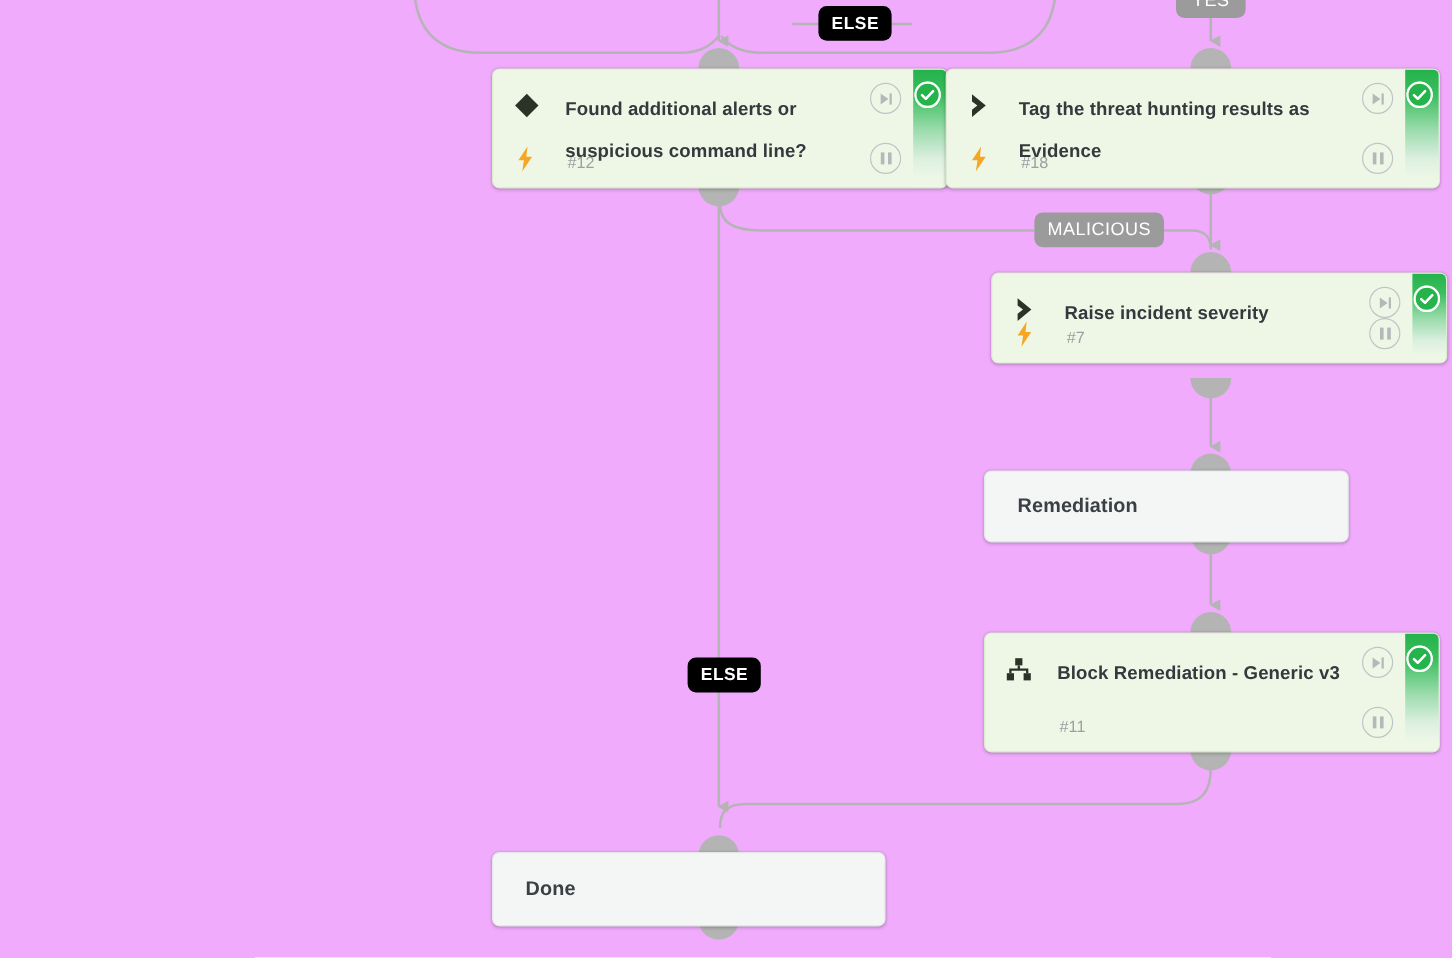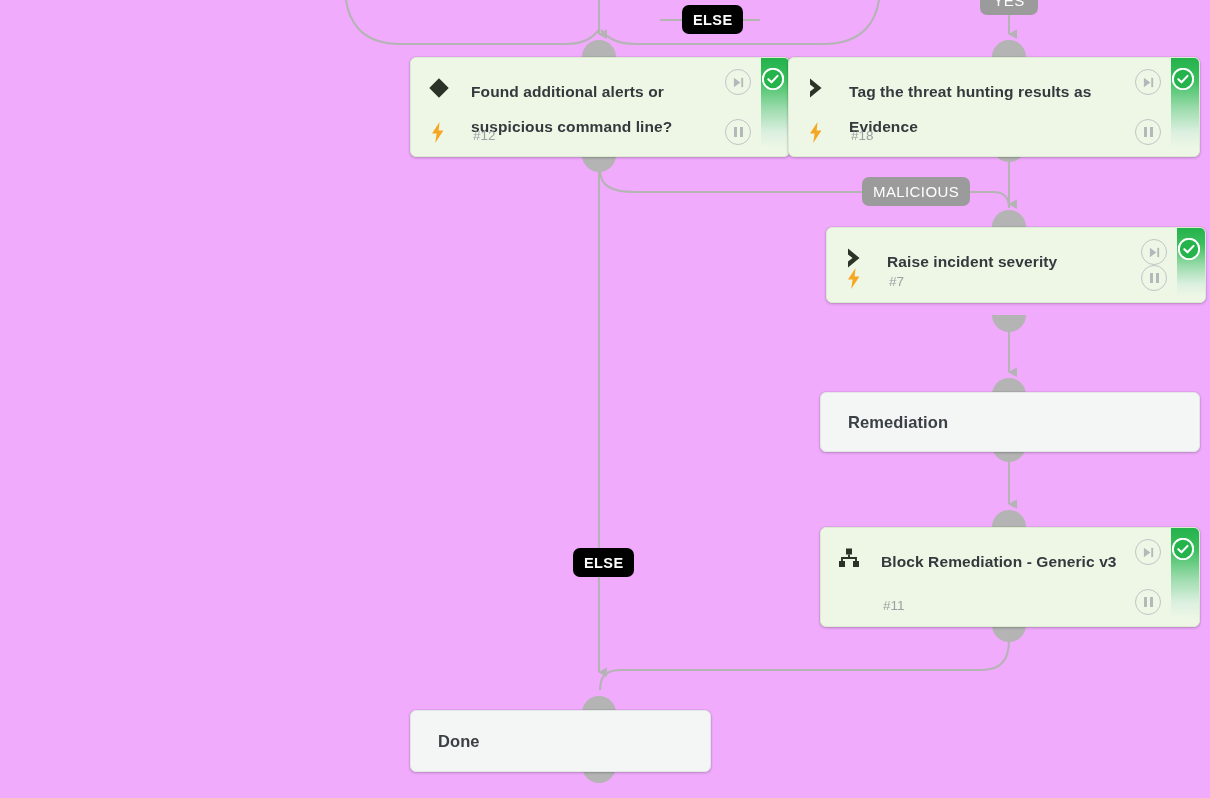--- a/index.html
+++ b/index.html
@@ -317,21 +317,21 @@
     <div class="status-strip"></div>
     <div class="status-check">
       <svg width="22" height="22" viewBox="0 0 22 22">
           <circle cx="11" cy="11" r="11" fill="#ffffff"></circle>
           <circle cx="11" cy="11" r="9.2" fill="#25b34c"></circle>
           <path d="M6.3,11.2 L9.5,14.3 L15.6,7.9" stroke="#ffffff" stroke-width="2.1" fill="none" stroke-linecap="round" stroke-linejoin="round"></path>
         </svg>
     </div>
   </div>
 
-  <div class="node section" style="left:820px; top:392px; width:380px; height:60px;">
+  <div class="node section" style="left:820px; top:392px; width:304px; height:60px;">
     <div class="node-title">Remediation</div>
   </div>
 
   <div class="node task" style="left:820px; top:527px; width:380px; height:100px;">
     <div class="node-type-icon">
       <svg width="22" height="20" viewBox="0 0 22 20">
         <rect x="8" y="0.5" width="6" height="6" fill="#2b3228"></rect>
         <rect x="1" y="13" width="6" height="6" fill="#2b3228"></rect>
         <rect x="15" y="13" width="6" height="6" fill="#2b3228"></rect>
         <path d="M11,6.5 L11,10 M4,13 L4,10 L18,10 L18,13" stroke="#2b3228" stroke-width="1.9" fill="none"></path>
@@ -354,17 +354,17 @@
     <div class="status-strip"></div>
     <div class="status-check">
       <svg width="22" height="22" viewBox="0 0 22 22">
           <circle cx="11" cy="11" r="11" fill="#ffffff"></circle>
           <circle cx="11" cy="11" r="9.2" fill="#25b34c"></circle>
           <path d="M6.3,11.2 L9.5,14.3 L15.6,7.9" stroke="#ffffff" stroke-width="2.1" fill="none" stroke-linecap="round" stroke-linejoin="round"></path>
         </svg>
     </div>
   </div>
 
-  <div class="node section" style="left:410px; top:710px; width:301px; height:62px;">
+  <div class="node section" style="left:410px; top:710px; width:328px; height:62px;">
     <div class="node-title">Done</div>
   </div>
 
 </div>
 
 </body></html>

